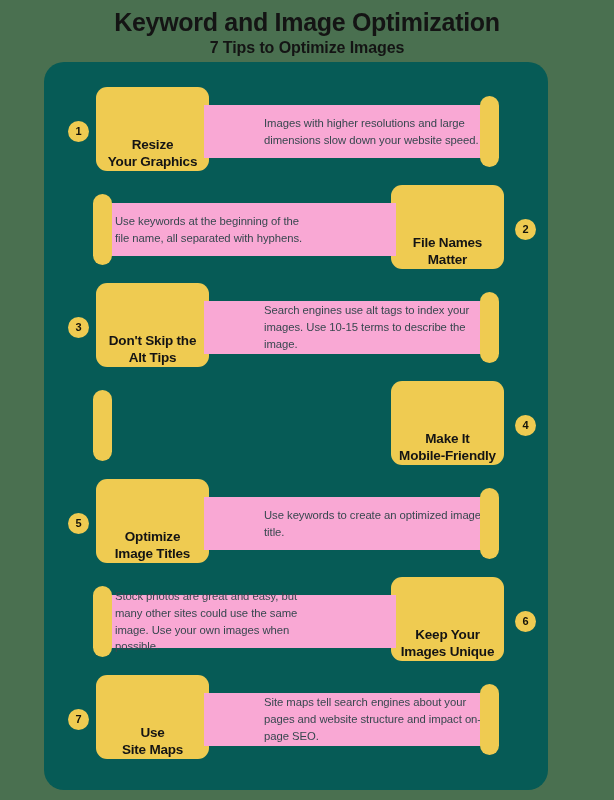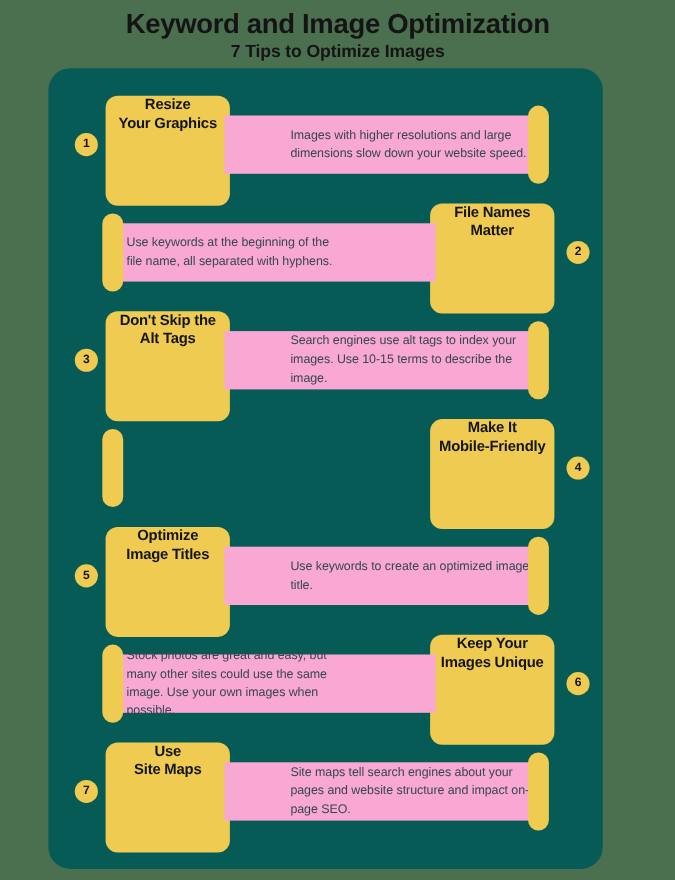--- a/index.html
+++ b/index.html
@@ -85,25 +85,25 @@
     text-align: center;
   }
   .row.left  .num { left: 24px; }
   .row.right .num { left: 471px; }
 
   
   .card {
     position: absolute;
     top: 4px;
     width: 113px;
-    height: 100px;
+    height: 84px;
     background: #efcb51;
     border-radius: 11px;
     display: flex;
-    align-items: flex-start;
+    align-items: flex-end;
     justify-content: center;
     box-sizing: border-box;
     padding: 0 6px;
   }
   .row.left  .card { left: 52px; }
   .row.right .card { left: 347px; }
   .card-label {
     font-size: 13.5px;
     font-weight: bold;
     color: #141414;
@@ -179,21 +179,21 @@
       <span class="panel-text">Use keywords at the beginning of the file name, all separated with hyphens.</span>
     </div>
     <div class="pill"></div>
   </div>
 
   <div class="row left r3">
     <div class="num">3</div>
     <div class="card">
       <div class="card-label">
         <span>Don't Skip the</span><br>
-        <span>Alt Tags</span>
+        <span>Alt Tips</span>
       </div>
     </div>
     <div class="panel">
       <span class="panel-text">Search engines use alt tags to index your images. Use 10-15 terms to describe the image.</span>
     </div>
     <div class="pill"></div>
   </div>
 
   <div class="row right r4">
     <div class="num">4</div>

